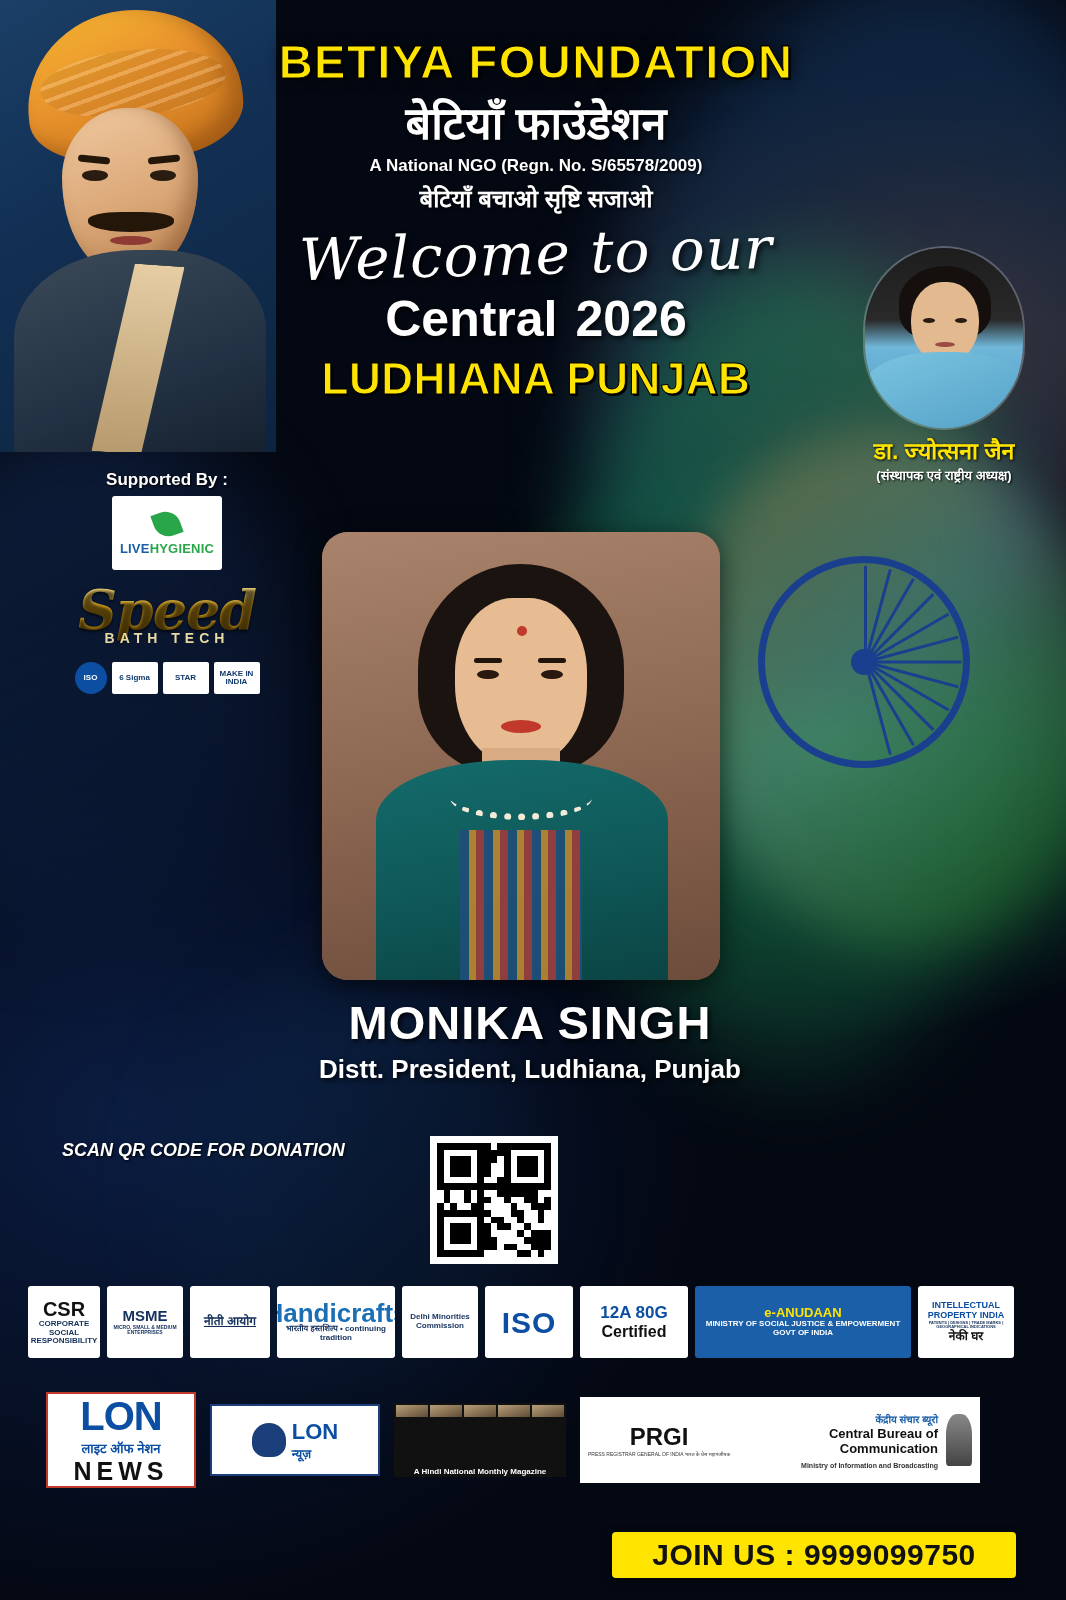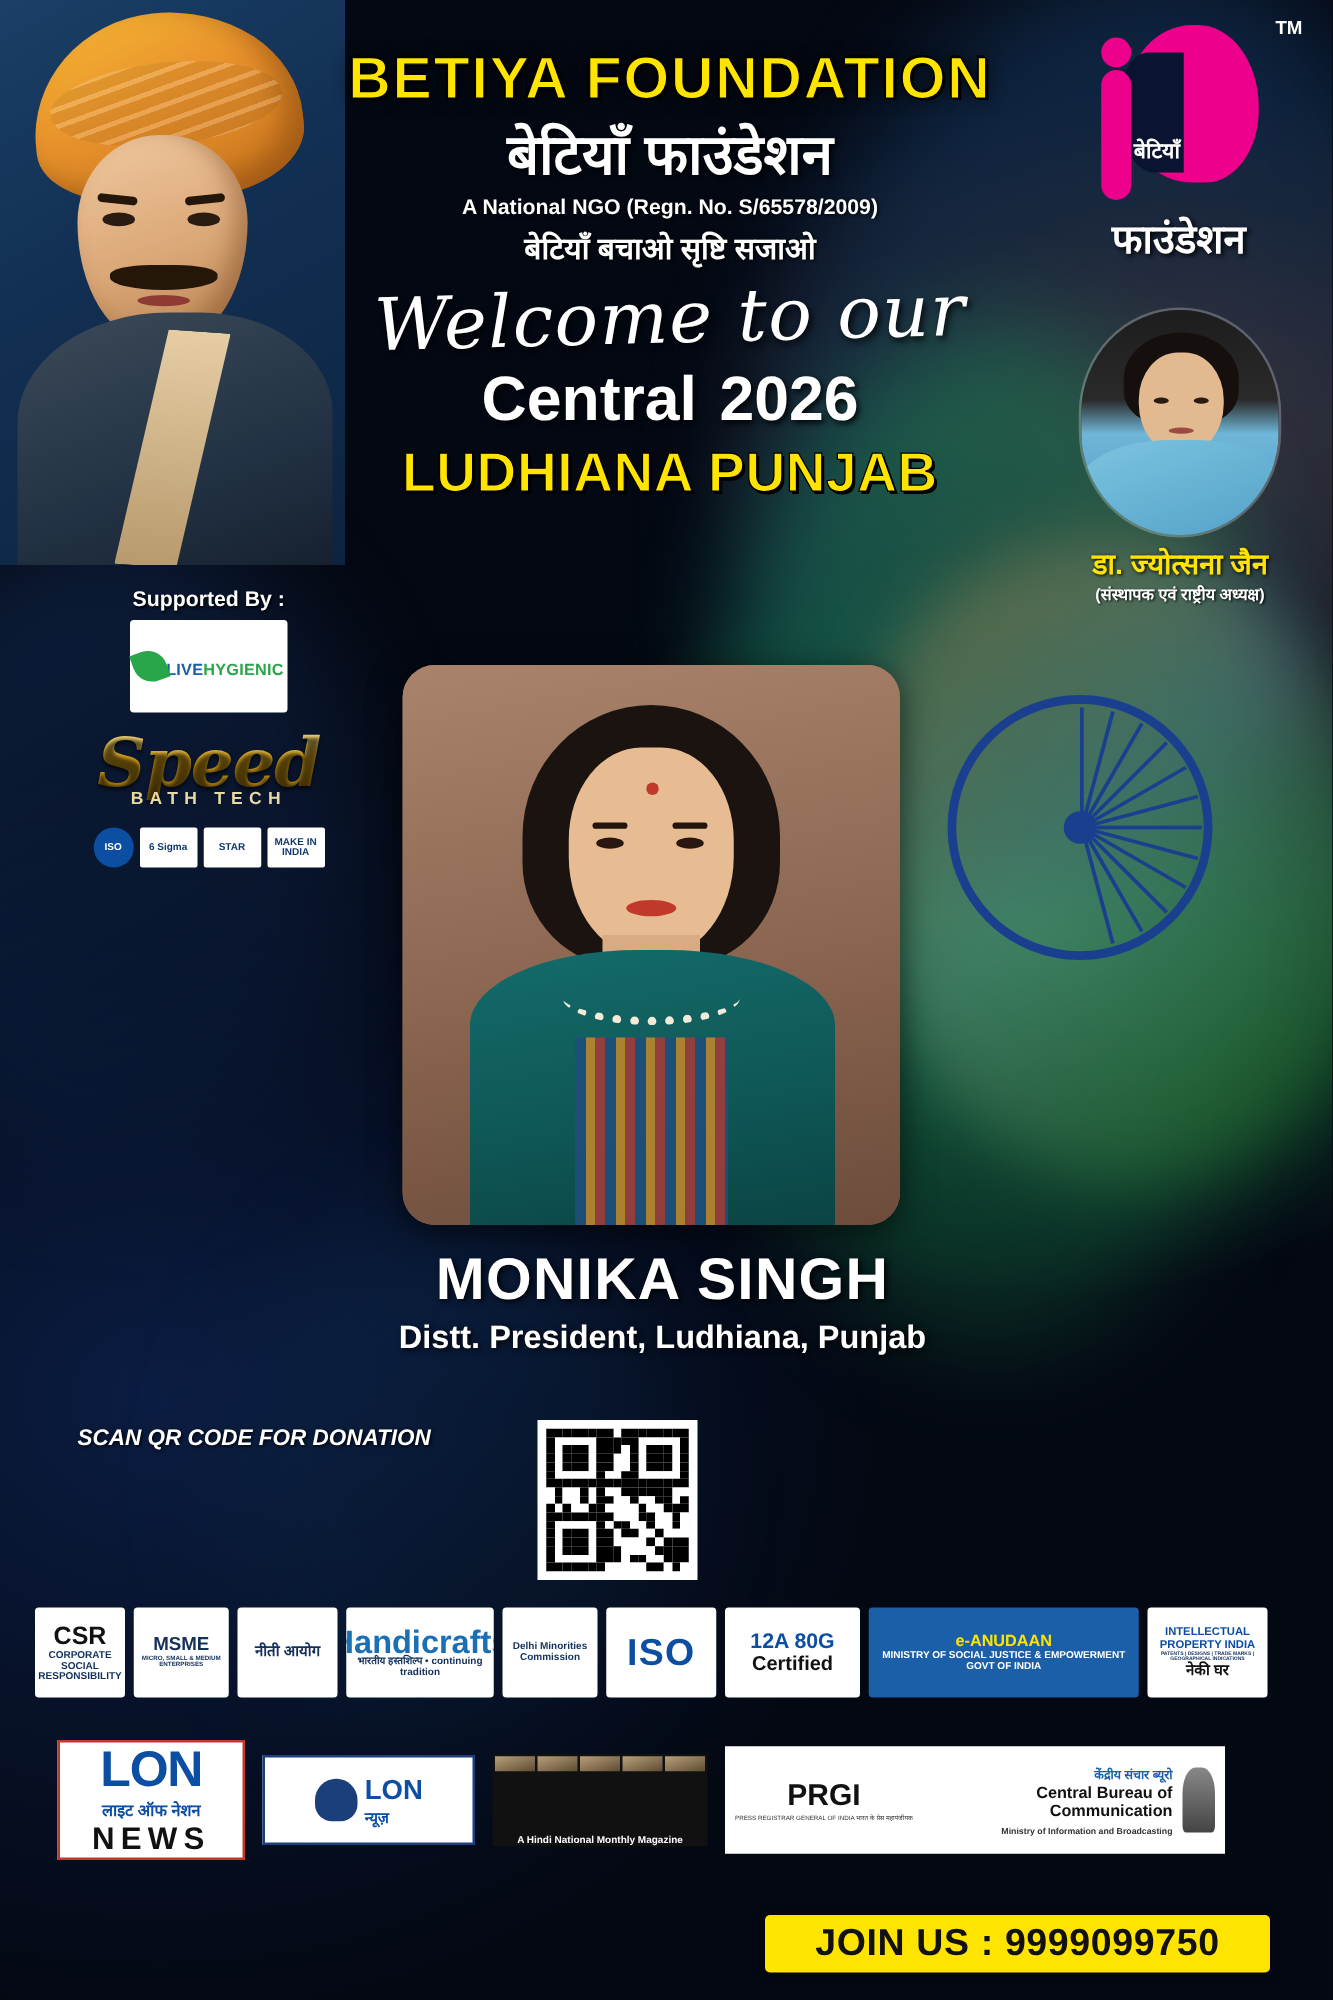--- a/index.html
+++ b/index.html
@@ -132,22 +132,22 @@
   .fi-eye.l{left:12px;} .fi-eye.r{left:44px;}
   .fi-lip { position:absolute; left:24px; top:60px; width:20px; height:5px; background:#9c4a42; border-radius:50%; }
   .fi-sari{ position:absolute; left:-4px; top:104px; width:170px; height:90px; background:linear-gradient(160deg,#7cc4e0,#4f9ec6); border-radius:44% 44% 0 0;}
   .founder .nm { margin-top:6px; font-size:23px; font-weight:bold; color:#ffe400; text-shadow:1px 1px 3px #000; }
   .founder .role { font-size:13px; font-weight:bold; color:#ffffff; text-shadow:1px 1px 2px #000; }
 
   
   .supported { position:absolute; left:44px; top:470px; width:246px; text-align:center; }
   .supported .cap { font-size:17px; color:#ffffff; font-weight:bold; text-shadow:1px 1px 2px #000; }
   .lh-card {
-    margin:6px auto 0; width:126px; height:74px; background:#ffffff; border-radius:3px;
-    display:flex; align-items:center; justify-content:center;
+    margin:6px auto 0; width:110px; height:74px; background:#ffffff; border-radius:3px;
+    display:flex; flex-direction:column; align-items:center; justify-content:center;
   }
   .lh-leaf { width:26px; height:26px; background:#2aa64a; border-radius:0 60% 0 60%; transform:rotate(-20deg); }
   .lh-txt { font-size:13px; font-weight:bold; color:#1a5fa8; margin-top:4px; letter-spacing:.2px; }
   .lh-txt span { color:#2aa64a; }
   .speed { margin-top:8px; position:relative; height:78px; }
   .speed .word {
     font-family:"DejaVu Serif", serif; font-size:54px; font-weight:bold; font-style:italic;
     background:linear-gradient(180deg,#fff3b0,#d4a017 45%,#8a6208);
     -webkit-background-clip:text; background-clip:text; color:transparent;
     letter-spacing:-1px; text-shadow:0 2px 3px rgba(0,0,0,.6);
@@ -208,21 +208,21 @@
   
   .acc-row { position:absolute; left:28px; top:1286px; width:1010px; display:flex; align-items:center; gap:7px; }
   .acc {
     background:#ffffff; border-radius:3px; height:72px; display:flex; flex-direction:column;
     align-items:center; justify-content:center; text-align:center; color:#14315c;
     font-size:8px; font-weight:bold; line-height:1.1; padding:3px 4px; overflow:hidden;
   }
   .acc.csr { width:72px; }
   .acc.csr .big { font-size:20px; color:#111; font-weight:bold; }
   .acc.msme { width:76px; }
-  .acc.niti { width:80px; }
+  .acc.niti { width:80px;text-decoration:underline; }
   .acc.niti .hi { font-size:12px; color:#14315c; }
   .acc.handi { width:118px; }
   .acc.handi .h { font-size:26px; color:#1a6fb5; font-weight:bold; line-height:.9;}
   .acc.minor { width:76px; }
   .acc.iso { width:88px; }
   .acc.iso .iso-t { font-size:30px; color:#0b4ea2; font-weight:bold; letter-spacing:1px;}
   .acc.cert12a { width:108px; }
   .acc.cert12a .row1 { font-size:17px; color:#0b4ea2; }
   .acc.cert12a .row2 { font-size:16px; color:#111; }
   .acc.anudaan { width:216px; background:#1a5fa8; color:#fff; font-size:8px; align-items:center; }
@@ -322,30 +322,20 @@
     <div class="hin">बेटियाँ फाउंडेशन</div>
     <div class="regn">A National NGO (Regn. No. S/65578/2009)</div>
     <div class="slogan">बेटियाँ बचाओ सृष्टि सजाओ</div>
     <div class="welcome">Welcome to our</div>
     <div class="family">
       <span>Central</span><span class="yr">2026</span>
     </div>
     <div class="city">LUDHIANA PUNJAB</div>
   </div>
 
-  <div class="brand">
-    <span class="tm">TM</span>
-    <div class="brand-mark">
-      <div class="bm-face"></div>
-      <div class="bm-bar"></div>
-      <div class="bm-dot"></div>
-      <div class="bm-word">बेटियाँ</div>
-    </div>
-    <div class="sub">फाउंडेशन</div>
-  </div>
 
   <div class="founder">
     <div class="founder-img">
       <div class="fi-hair"></div>
       <div class="fi-face">
         <div class="fi-eye l"></div>
           <div class="fi-eye r"></div>
           <div class="fi-lip"></div>
       </div>
       <div class="fi-sari"></div>

